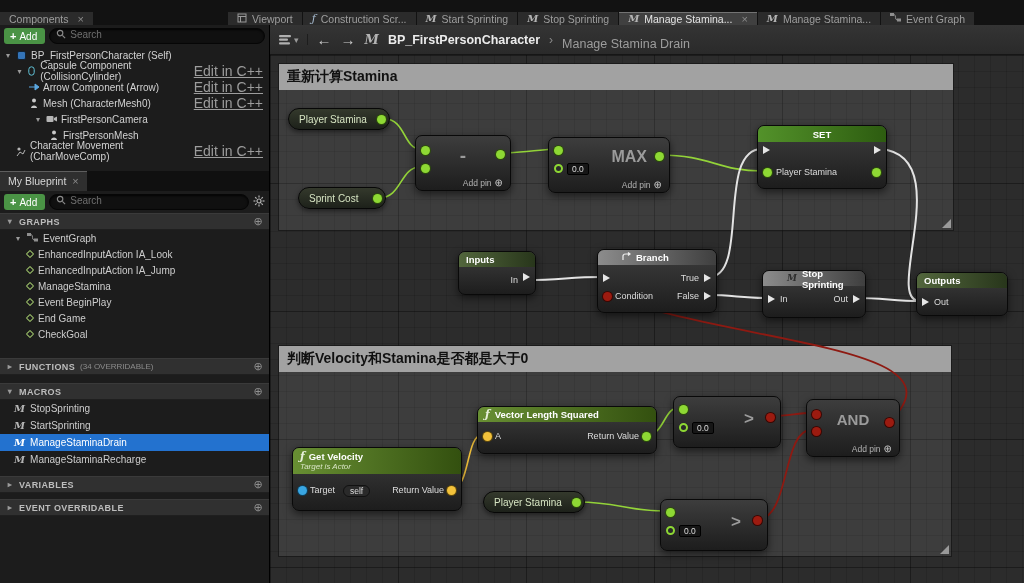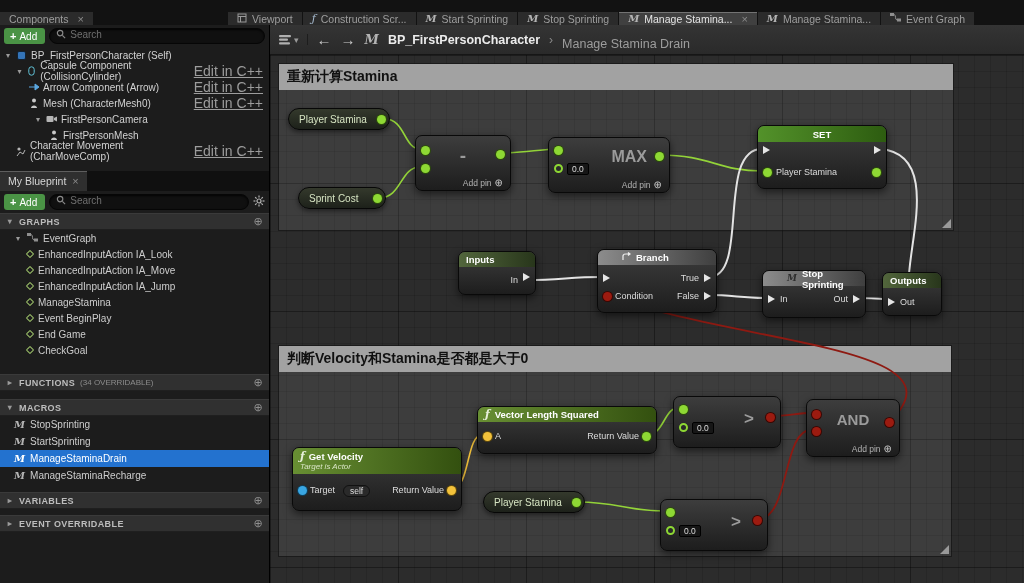--- a/index.html
+++ b/index.html
@@ -330,24 +330,20 @@
           <path d="M4 1.5 C6.5 1.5 4.5 7 7 7" stroke="#8f8f8f" fill="none"></path>
         </svg></span>
     <span>EventGraph</span>
   </div>
   <div class="brow child">
       <span class="diamond"></span>
       <span>EnhancedInputAction IA_Look</span>
     </div>
   <div class="brow child">
       <span class="diamond"></span>
-      <span>EnhancedInputAction IA_Move</span>
-    </div>
-  <div class="brow child">
-      <span class="diamond"></span>
       <span>EnhancedInputAction IA_Jump</span>
     </div>
   <div class="brow child">
       <span class="diamond"></span>
       <span>ManageStamina</span>
     </div>
   <div class="brow child">
       <span class="diamond"></span>
       <span>Event BeginPlay</span>
     </div>
@@ -501,21 +497,21 @@
     <div class="nhdr hdr-gray">
       <span class="micon" style="color:#2e2e2e;font-size:9px">M</span>
       <span>Stop Sprinting</span>
     </div>
     <span class="pxec" style="left:5px;top:24px"></span>
     <span class="plbl" style="left:17px;top:23px">In</span>
     <span class="plbl r" style="right:17px;top:23px">Out</span>
     <span class="pxec" style="right:5px;top:24px"></span>
   </div>
 
-  <div class="node" style="left:612px;top:217px;width:60px;height:44px">
+  <div class="node" style="left:646px;top:217px;width:92px;height:44px">
     <div class="nhdr hdr-tunnel">
         <span>Outputs</span>
       </div>
     <span class="pxec" style="left:5px;top:25px"></span>
     <span class="plbl" style="left:17px;top:24px">Out</span>
   </div>
 
   <div class="node" style="left:22px;top:392px;width:170px;height:64px">
     <div class="nhdr hdr-green hdr2">
       <span class="row">

